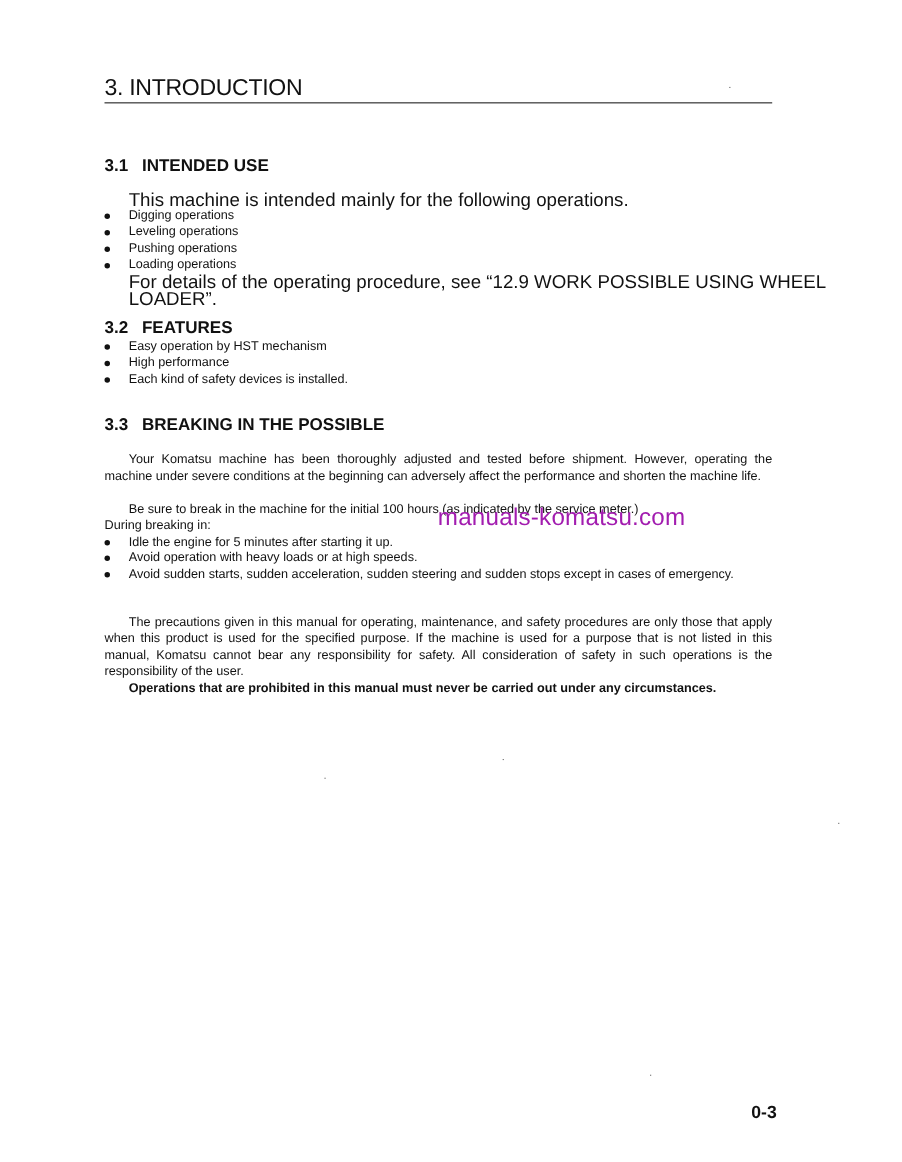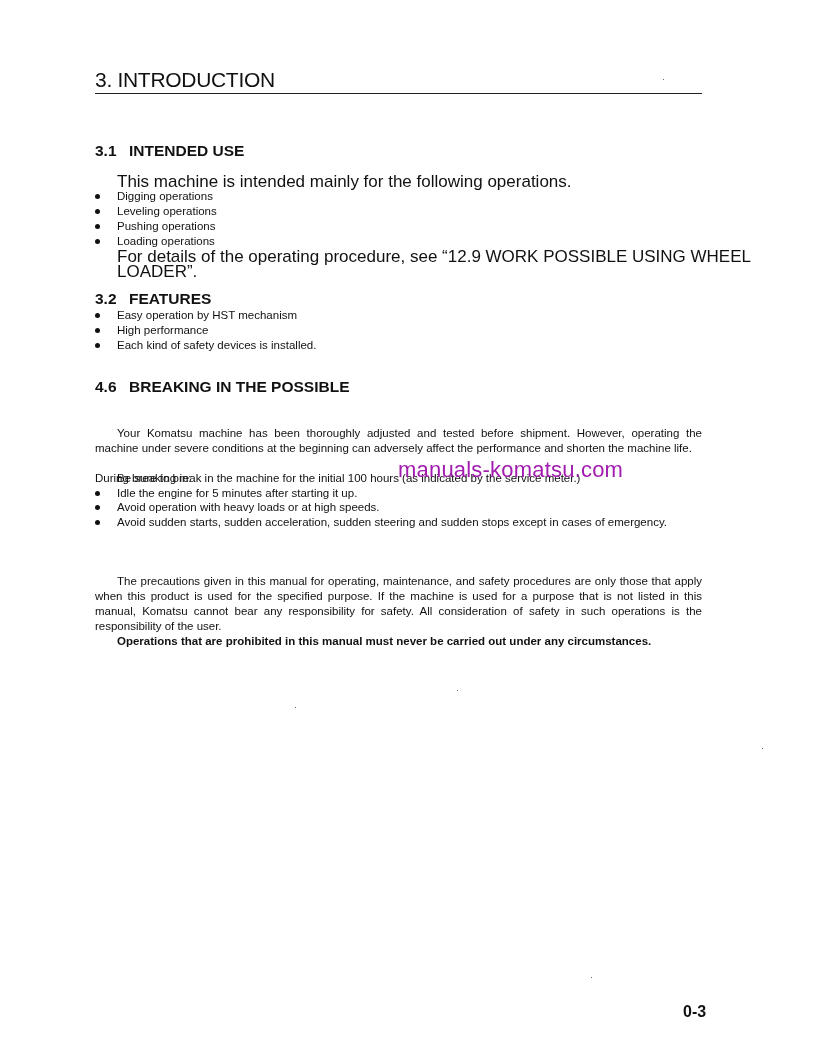--- a/index.html
+++ b/index.html
@@ -1,21 +1,21 @@
 <!DOCTYPE html>
 <html><head>
 <meta charset="utf-8">
 <style>
   html, body { margin:0; padding:0; background:#fff; }
   body { width:820px; height:1056px; position:relative; overflow:hidden; font-family:"Liberation Sans", sans-serif; color:#111; }
   .h1 { position:absolute; left:95px; top:68px; width:607px; font-weight:normal; font-size:21px; letter-spacing:-0.3px; border-bottom:1px solid #222; padding-bottom:1px; line-height:24px; }
   .h2 { position:absolute; left:95px; font-weight:bold; font-size:15.5px; line-height:18px; }
   .h2 .num { display:inline-block; width:34px; }
   .p { position:absolute; left:95px; width:607px; font-size:11.5px; line-height:15px; text-align:justify; }
-  .ind { text-indent:22px;margin-top:15px; }
+  .ind { text-indent:22px; }
   .bullet { position:absolute; left:95px; font-size:11.5px; line-height:15px; width:607px; }
   .bullet .dot { position:absolute; left:0; top:5px; width:5px; height:5px; border-radius:50%; background:#111; }
   .bullet .t { position:absolute; left:22px; width:585px; text-align:justify; }
   .plain { position:absolute; left:117px; font-size:17px; line-height:15px; }
   .watermark { position:absolute; left:398px; top:457px; font-size:22px; color:#a21caf; letter-spacing:0.2px; }
   .pagenum { position:absolute; left:683px; top:1003px; font-size:16px; font-weight:bold; }
   .speck { position:absolute; width:1px; height:1px; background:#666; }
 </style>
 </head>
 <body>
@@ -54,21 +54,21 @@
 <div class="bullet" style="top:323px;">
     <span class="dot"></span>
     <span class="t">High performance</span>
   </div>
 <div class="bullet" style="top:338px;">
     <span class="dot"></span>
     <span class="t">Each kind of safety devices is installed.</span>
   </div>
 
 <div class="h2" style="top:378px;">
-  <span class="num">4.6</span><span>BREAKING IN THE POSSIBLE</span>
+  <span class="num">3.3</span><span>BREAKING IN THE POSSIBLE</span>
 </div>
 <div class="p ind" style="top:411px;">Your Komatsu machine has been thoroughly adjusted and tested before shipment. However, operating the machine under severe conditions at the beginning can adversely affect the performance and shorten the machine life.</div>
 <div class="p ind" style="top:456px;">Be sure to break in the machine for the initial 100 hours (as indicated by the service meter.)</div>
 <div class="p" style="top:471px;">During breaking in:</div>
 <div class="bullet" style="top:486px;">
     <span class="dot"></span>
     <span class="t">Idle the engine for 5 minutes after starting it up.</span>
   </div>
 <div class="bullet" style="top:500px;">
     <span class="dot"></span>

